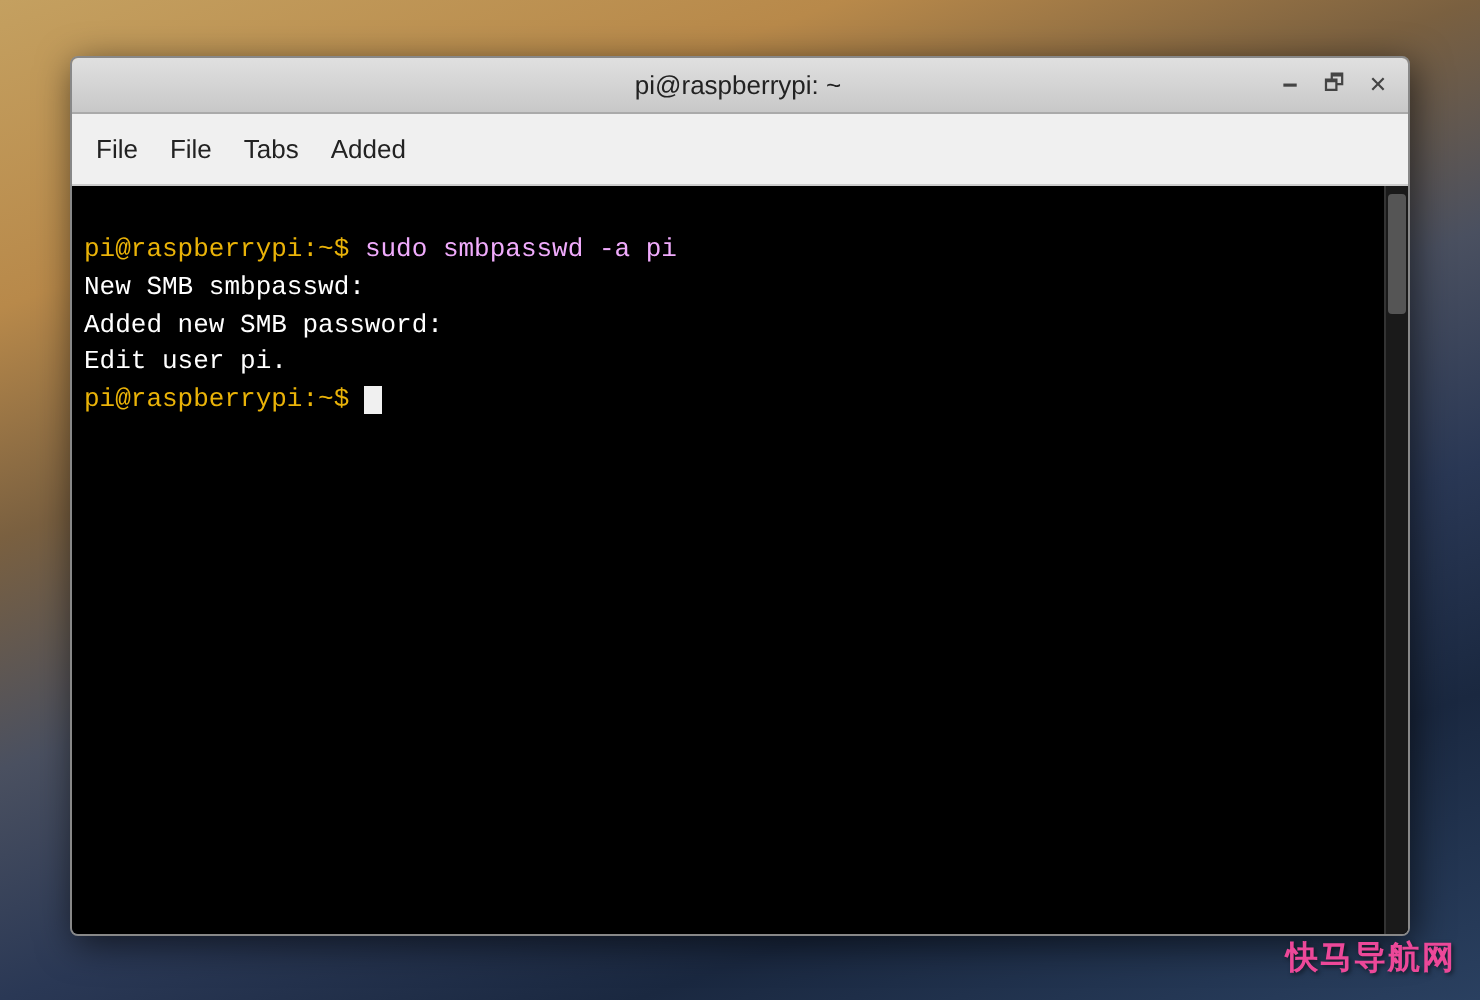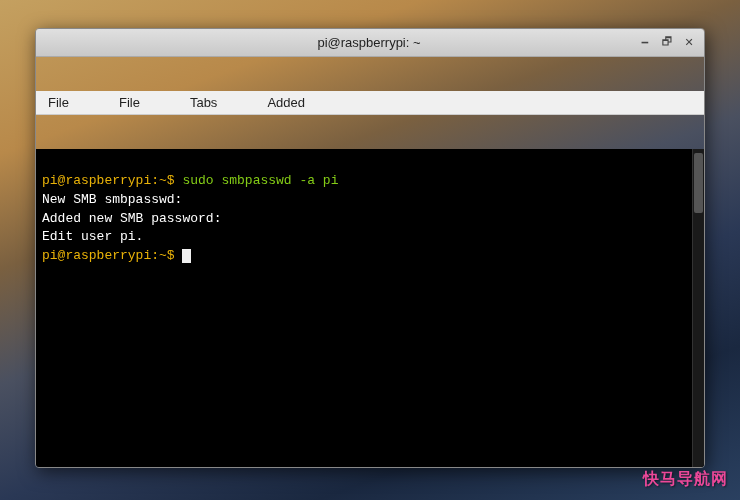--- a/index.html
+++ b/index.html
@@ -1,15 +1,15 @@
 <!DOCTYPE html>
 <html><head>
   <meta charset="utf-8">
   <style>
-    * { margin: 0; padding: 0; box-sizing: border-box; gap: 34px; }
+    * { margin: 0; padding: 0; box-sizing: border-box; }
 
     body {
       width: 740px;
       height: 500px;
       overflow: hidden;
       font-family: sans-serif;
       position: relative;
     }
 
     .desktop-bg {
@@ -95,21 +95,21 @@
       cursor: pointer;
       font-size: 11px;
       color: #444;
       border: none;
       background: none;
     }
 
     
     .menu-bar {
       background: #f0f0f0;
-      height: 24px;
+      height: 36px;
       display: flex;
       align-items: center;
       padding: 0 4px;
       border-bottom: 1px solid #ccc;
       flex-shrink: 0;
     }
 
     .menu-item {
       padding: 2px 8px;
       font-size: 13px;
@@ -153,21 +153,21 @@
       height: 60px;
       background: #555;
       border-radius: 2px;
     }
 
     .prompt {
       color: #eab308;
     }
 
     .command-text {
-      color: #84cc16;
+      color: #f0abfc;
     }
 
     .output-text {
       color: #ffffff;
     }
 
     .cursor {
       display: inline-block;
       width: 9px;
       height: 14px;

